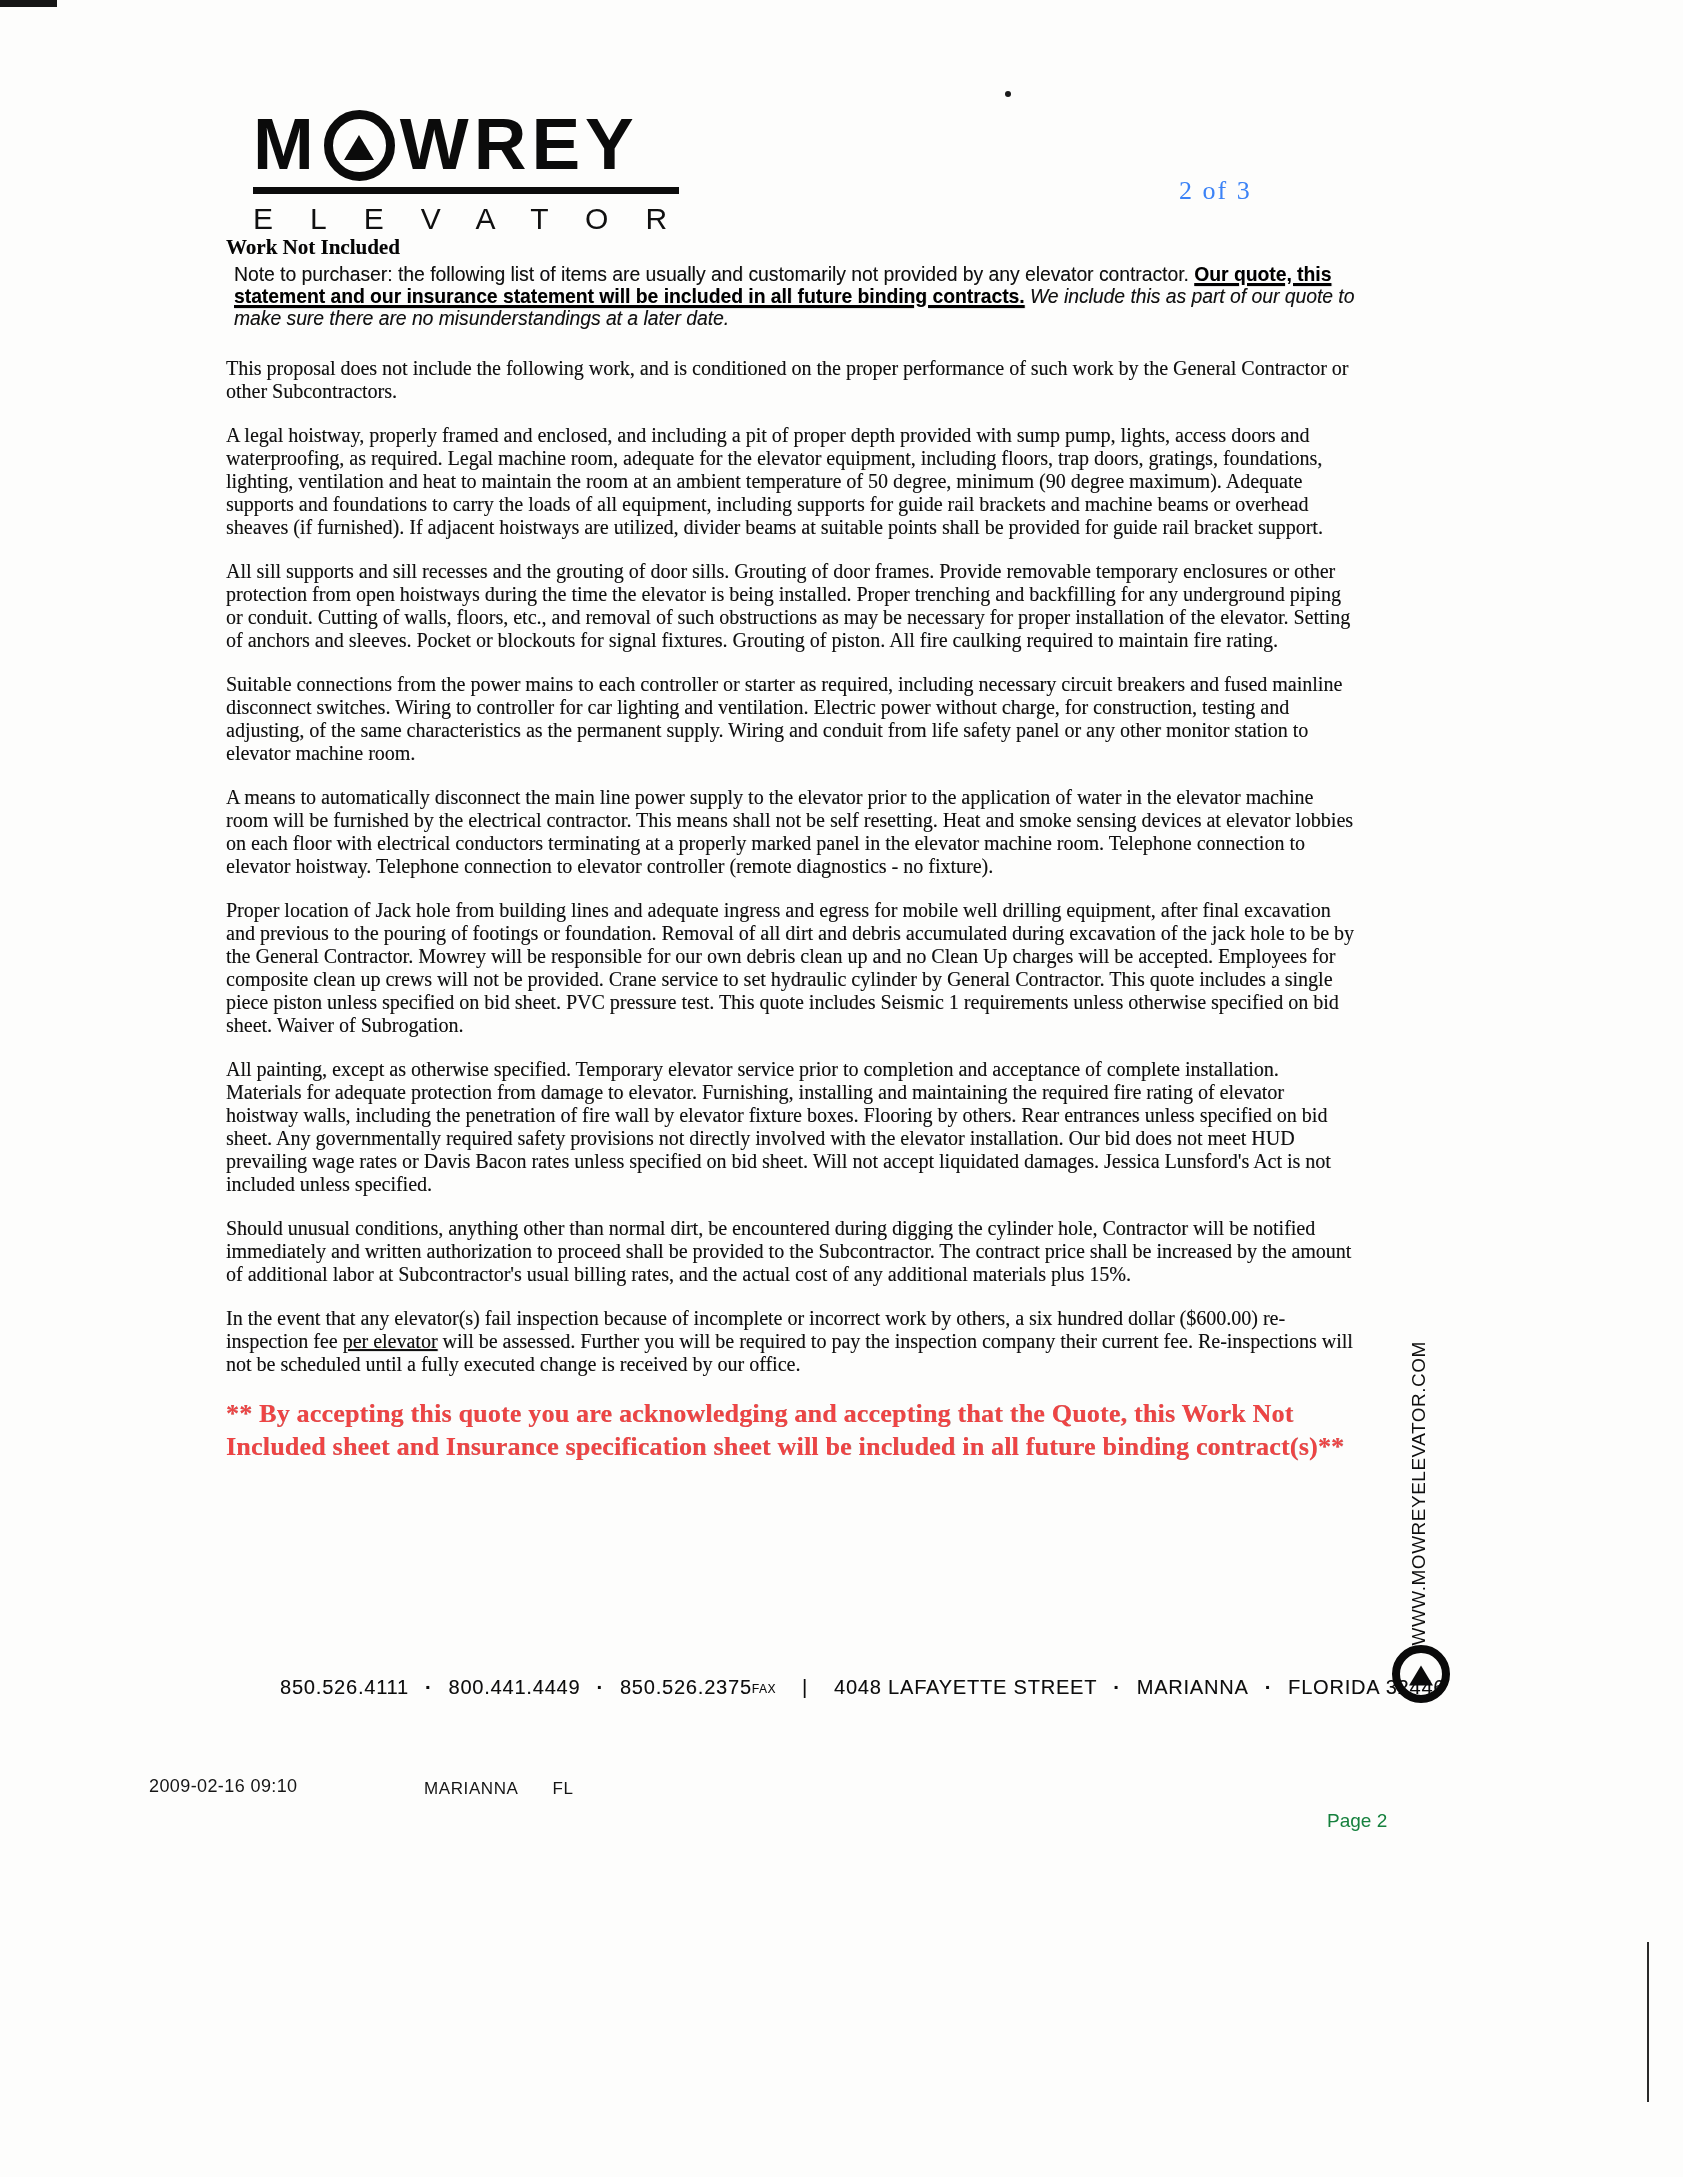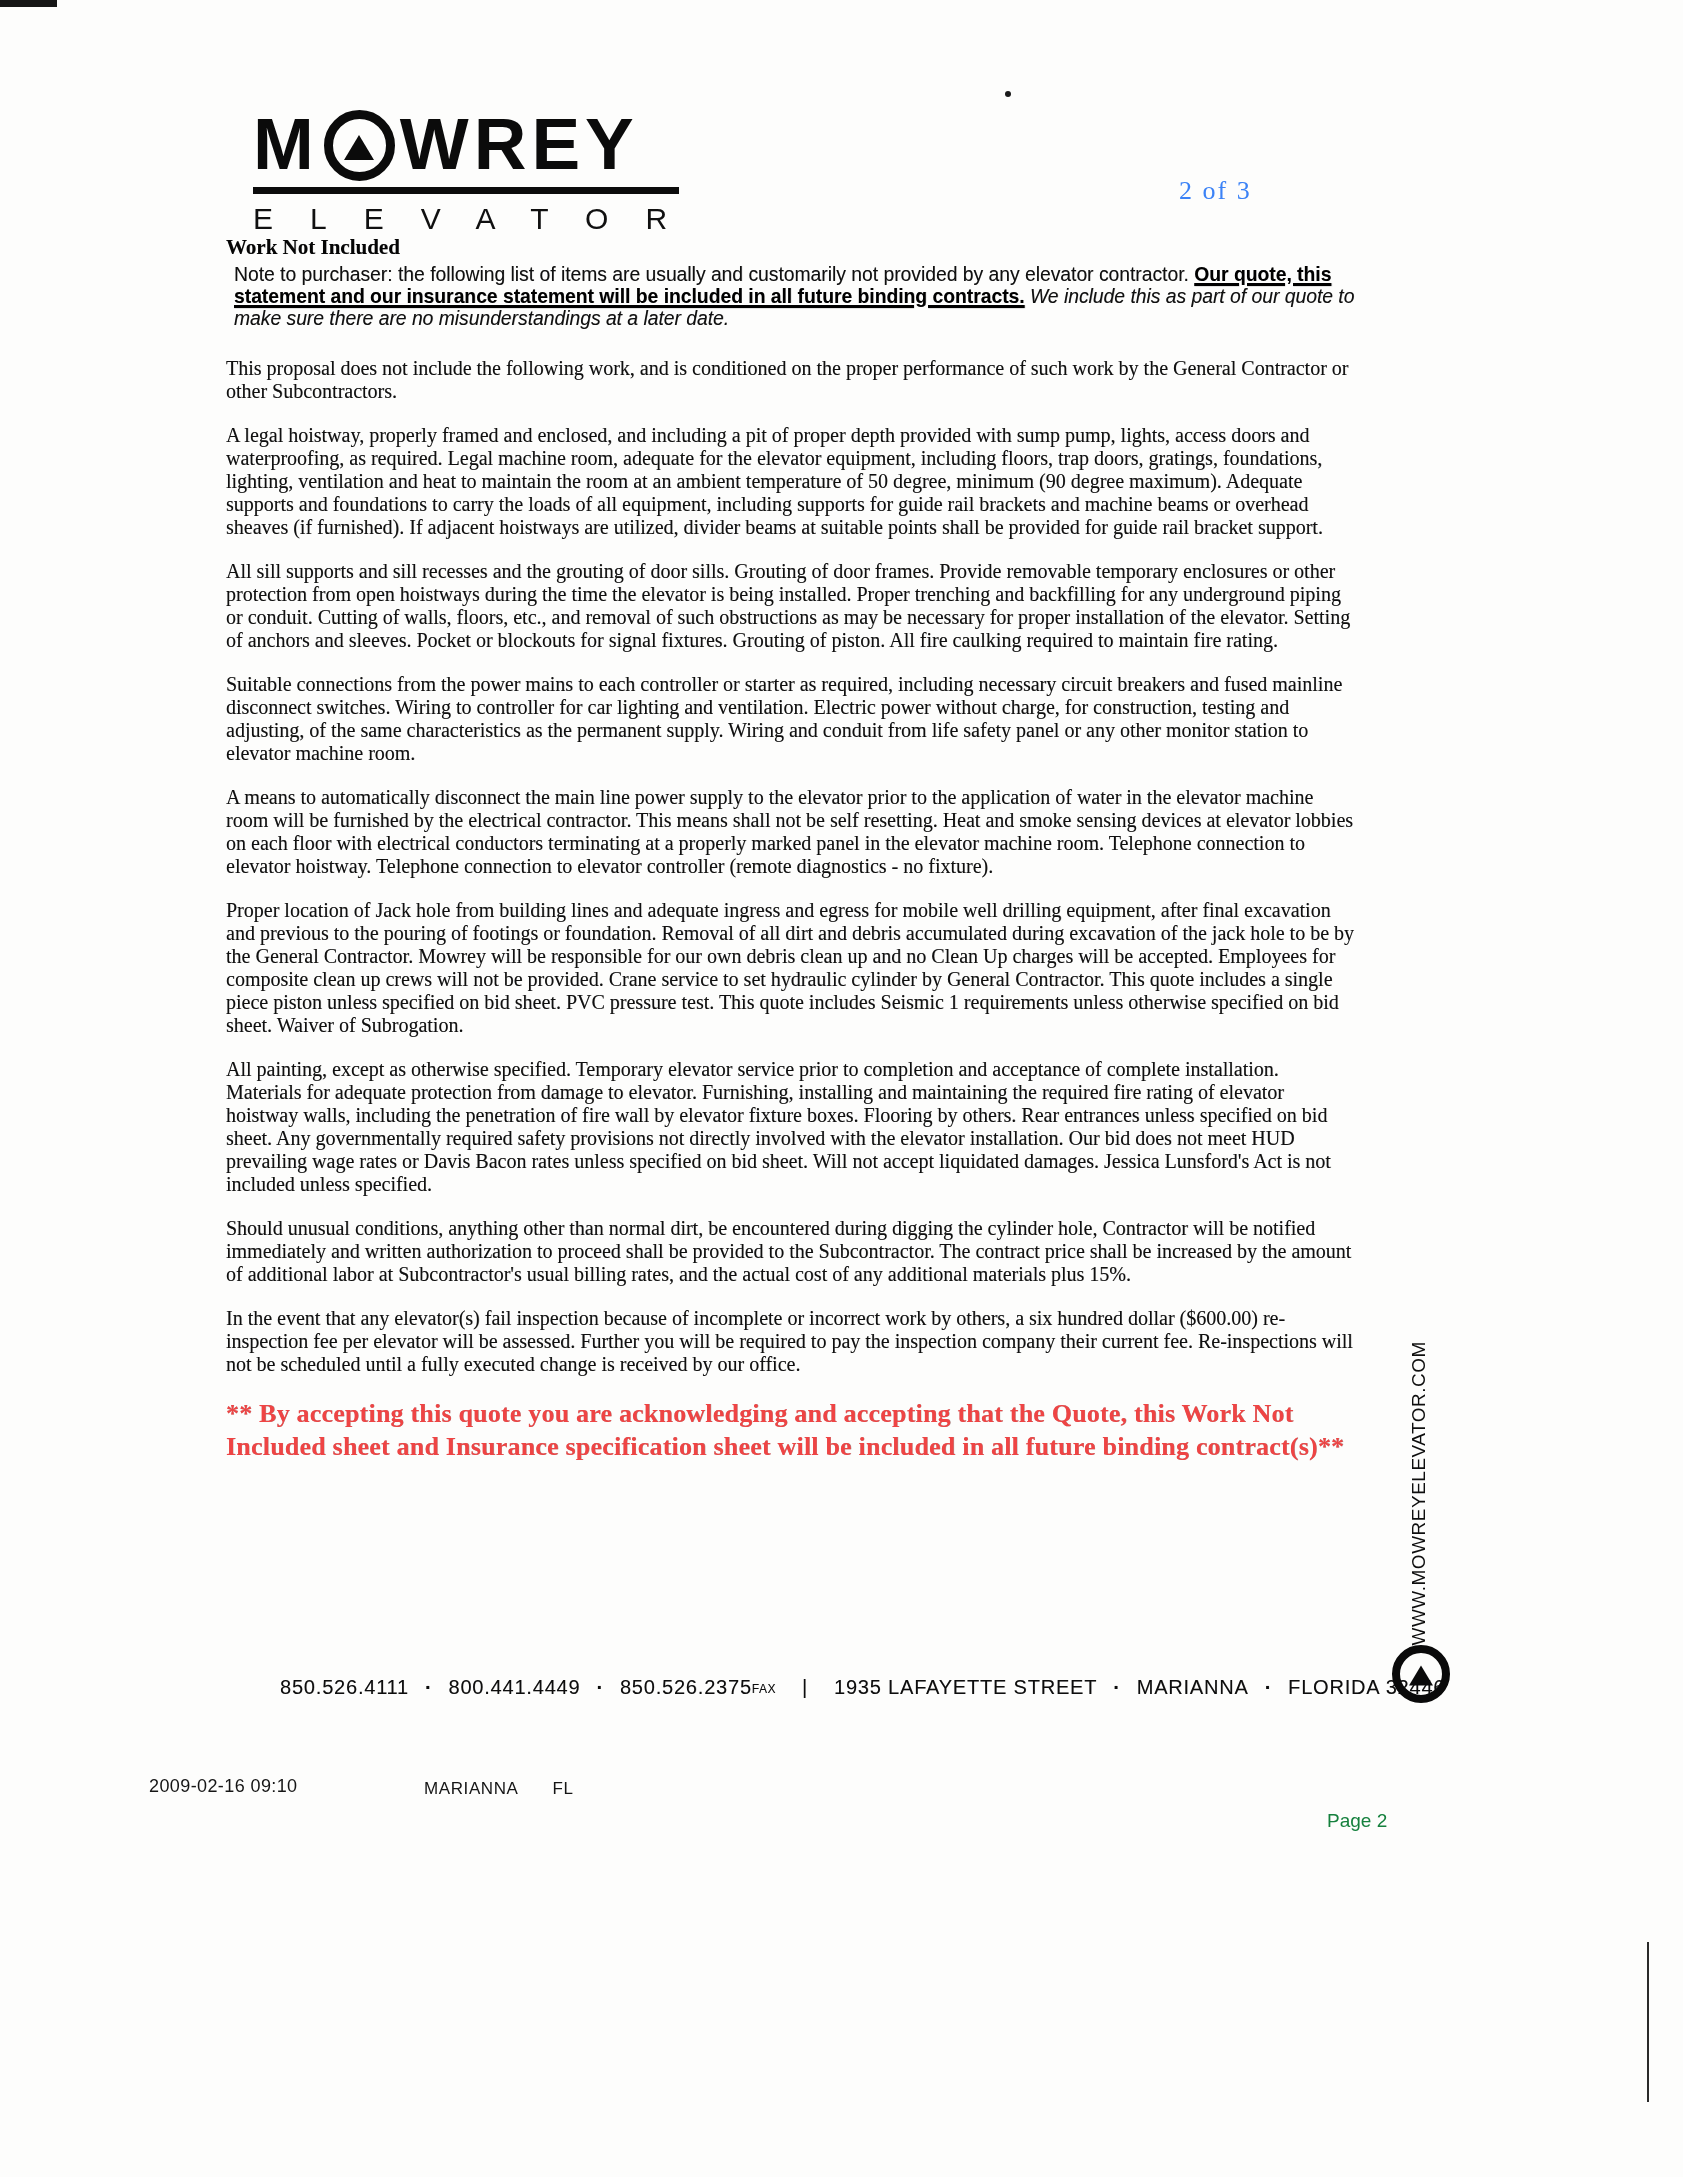--- a/index.html
+++ b/index.html
@@ -58,21 +58,21 @@
     margin: 0 0 5px 0;
   }
   .note {
     font-family: "Liberation Sans", sans-serif;
     font-size: 19.3px; line-height: 22px; color: #101010;
     margin: 0 0 27px 8px;
   }
   .note .emph { font-weight: 700; text-decoration: underline; text-decoration-thickness: 2.5px; color: #000; }
   .note .ital { font-style: italic; }
   .doc p.body-par { margin: 0 0 21px 0; color: #101010; }
-  .u { text-decoration-thickness: 2px; }
+  .u { text-decoration: underline; text-decoration-thickness: 2px; }
   .acceptance {
     margin: 18px 0 0 0;
     font-weight: 700; font-size: 26px; line-height: 33px;
     color: #ef4444; letter-spacing: 0.2px;
     width: 1139px;
   }
 
   
   .footer-line {
     position: absolute; left: 280px; top: 1676px;
@@ -163,21 +163,21 @@
     <p class="body-par">A means to automatically disconnect the main line power supply to the elevator prior to the application of water in the elevator machine room will be furnished by the electrical contractor.  This means shall not be self resetting. Heat and smoke sensing devices at elevator lobbies on each floor with electrical conductors terminating at a properly marked panel in the elevator machine room. Telephone connection to elevator hoistway. Telephone connection to elevator controller (remote diagnostics - no fixture).</p>
     <p class="body-par">Proper location of Jack hole from building lines and adequate ingress and egress for mobile well drilling equipment, after final excavation and previous to the pouring of footings or foundation.  Removal of all dirt and debris accumulated during excavation of the jack hole to be by the General Contractor. Mowrey will be responsible for our own debris clean up and no Clean Up charges will be accepted.  Employees for composite clean up crews will not be provided. Crane service to set hydraulic cylinder by General Contractor. This quote includes a single piece piston unless specified on bid sheet.  PVC pressure test.  This quote includes Seismic 1 requirements unless otherwise specified on bid sheet.  Waiver of Subrogation.</p>
     <p class="body-par">All painting, except as otherwise specified. Temporary elevator service prior to completion and acceptance of complete installation. Materials for adequate protection from damage to elevator.  Furnishing, installing and maintaining the required fire rating of elevator hoistway walls, including the penetration of fire wall by elevator fixture boxes. Flooring by others. Rear entrances unless specified on bid sheet. Any governmentally required safety provisions not directly involved with the elevator installation. Our bid does not meet HUD prevailing wage rates or Davis Bacon rates unless specified on bid sheet.  Will not accept liquidated damages.  Jessica Lunsford's Act is not included unless specified.</p>
     <p class="body-par">Should unusual conditions, anything other than normal dirt, be encountered during digging the cylinder hole, Contractor will be notified immediately and written authorization to proceed shall be provided to the Subcontractor. The contract price shall be increased by the amount of additional labor at Subcontractor's usual billing rates, and the actual cost of any additional materials plus 15%.</p>
 
     <p class="body-par"><span>In the event that any elevator(s) fail inspection because of incomplete or incorrect work by others, a six hundred dollar ($600.00) re-inspection fee </span><span class="u">per elevator</span><span> will be assessed.  Further you will be required to pay the inspection company their current fee.  Re-inspections will not be scheduled until a fully executed change is received by our office.</span></p>
 
     <p class="acceptance">** By accepting this quote you are acknowledging and accepting that the Quote, this Work Not Included sheet and Insurance specification sheet will be included in all future binding contract(s)**</p>
   </div>
 
-  <div class="footer-line"><span>850.526.4111</span><span class="sep">·</span><span>800.441.4449</span><span class="sep">·</span><span>850.526.2375</span><span class="fax-lbl">FAX</span><span class="bar">|</span><span>1935 LAFAYETTE STREET</span><span class="sep">·</span><span>MARIANNA</span><span class="sep">·</span><span>FLORIDA 32446</span></div>
+  <div class="footer-line"><span>850.526.4111</span><span class="sep">·</span><span>800.441.4449</span><span class="sep">·</span><span>850.526.2375</span><span class="fax-lbl">FAX</span><span class="bar">|</span><span>4048 LAFAYETTE STREET</span><span class="sep">·</span><span>MARIANNA</span><span class="sep">·</span><span>FLORIDA 32446</span></div>
 
   <div class="stamp">
       <span class="tri"></span>
     </div>
 
   <div class="website-vert">WWW.MOWREYELEVATOR.COM</div>
 
   <div class="scan-date">2009-02-16 09:10</div>
   <div class="scan-loc"><span>MARIANNA</span><span class="st">FL</span></div>
   <div class="page-number">Page 2</div>

